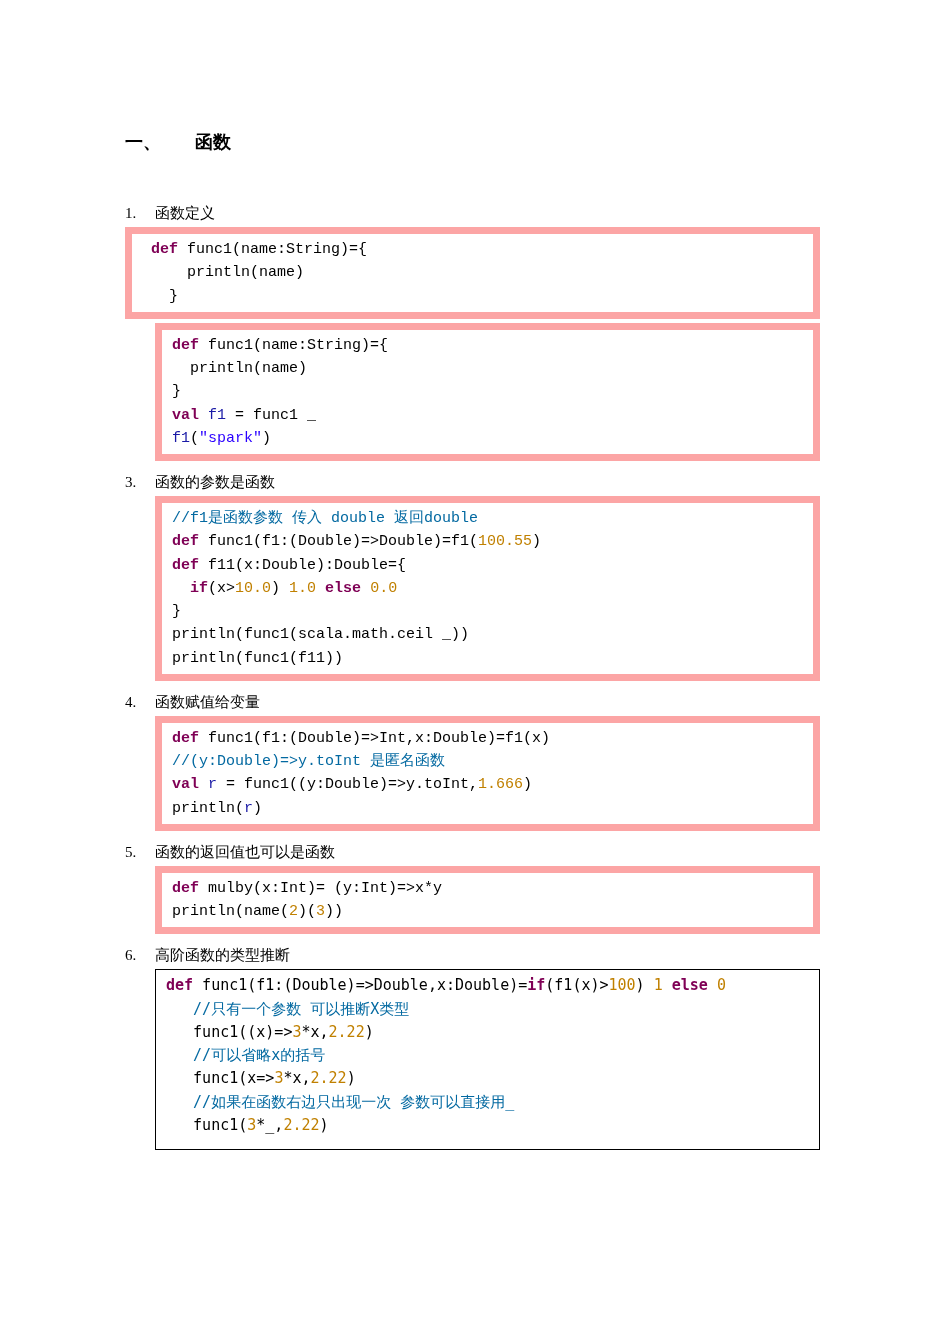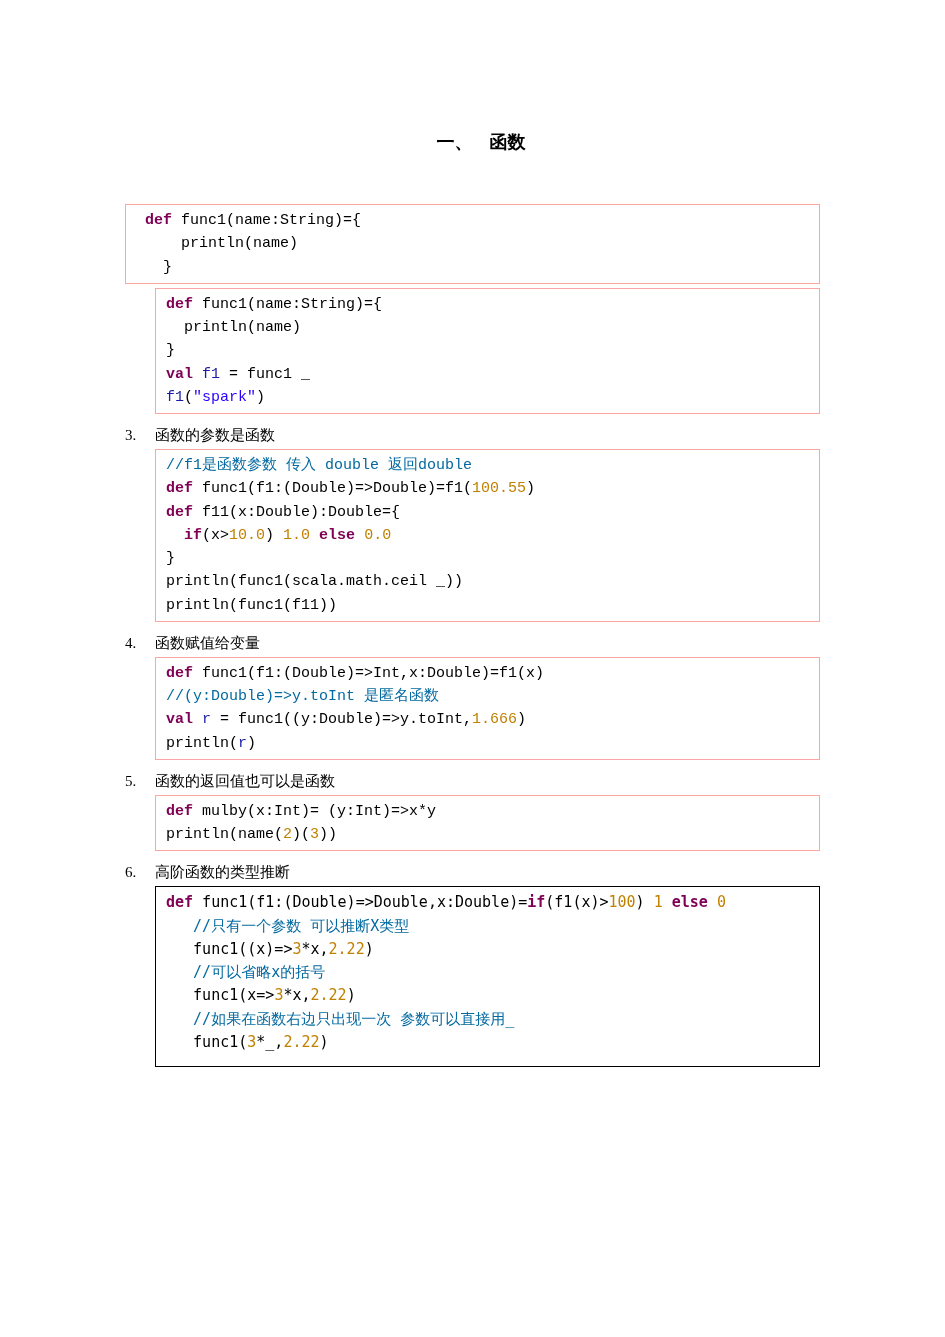--- a/index.html
+++ b/index.html
@@ -11,39 +11,38 @@
     color: #000;
   }
   .page {
     padding: 130px 125px 100px 125px;
   }
   .h1 {
     font-family: "SimHei", "黑体", sans-serif;
     font-weight: bold;
     font-size: 18px;
     margin-bottom: 50px;
-    text-align: center;
   }
   .h1 .num {
     display: inline-block;
     width: 70px;
   }
   .item {
     margin: 0 0 4px 0;
   }
   .item-head {
     font-size: 15px;
     margin: 12px 0 4px 0;
   }
   .item-head .num {
     display: inline-block;
     width: 30px;
   }
   .code-box {
-    border: 1px solid #fca5a5;
+    border: 7px solid #fca5a5;
     padding: 4px 16px 4px 10px;
     font-family: Consolas, "Courier New", monospace;
     font-size: 15px;
     line-height: 1.55;
     white-space: pre;
     margin-left: 30px;
   }
   .code-box.first {
     margin-left: 0;
   }
@@ -66,20 +65,21 @@
 <body>
 
 <div class="page">
 
   <div class="h1">
     <span class="num">一、</span><span>函数</span>
   </div>
 
   <div id="sections">
       <div class="item">
+        <div class="item-head"><span class="num">1.</span><span>函数定义</span></div>
         <div class="code-box first"><div><span> </span><span class="kw">def</span><span> func1(name:String)={</span></div><div><span>     println(name)</span></div><div><span>   }</span></div></div>
       </div>
       <div class="item">
         <div class="code-box"><div><span class="kw">def</span><span> func1(name:String)={</span></div><div><span>  println(name)</span></div><div><span>}</span></div><div><span class="kw">val</span><span> </span><span class="ident-blue">f1</span><span> = func1 _</span></div><div><span class="ident-blue">f1</span><span>(</span><span class="str">"spark"</span><span>)</span></div></div>
       </div>
       <div class="item">
         <div class="item-head"><span class="num">3.</span><span>函数的参数是函数</span></div>
         <div class="code-box"><div><span class="cmt">//f1是函数参数 传入 double 返回double</span></div><div><span class="kw">def</span><span> func1(f1:(Double)=&gt;Double)=f1(</span><span class="num-lit">100.55</span><span>)</span></div><div><span class="kw">def</span><span> f11(x:Double):Double={</span></div><div><span>  </span><span class="kw">if</span><span>(x&gt;</span><span class="num-lit">10.0</span><span>) </span><span class="num-lit">1.0</span><span> </span><span class="kw">else</span><span> </span><span class="num-lit">0.0</span></div><div><span>}</span></div><div><span>println(func1(scala.math.ceil _))</span></div><div><span>println(func1(f11))</span></div></div>
       </div>
       <div class="item">

